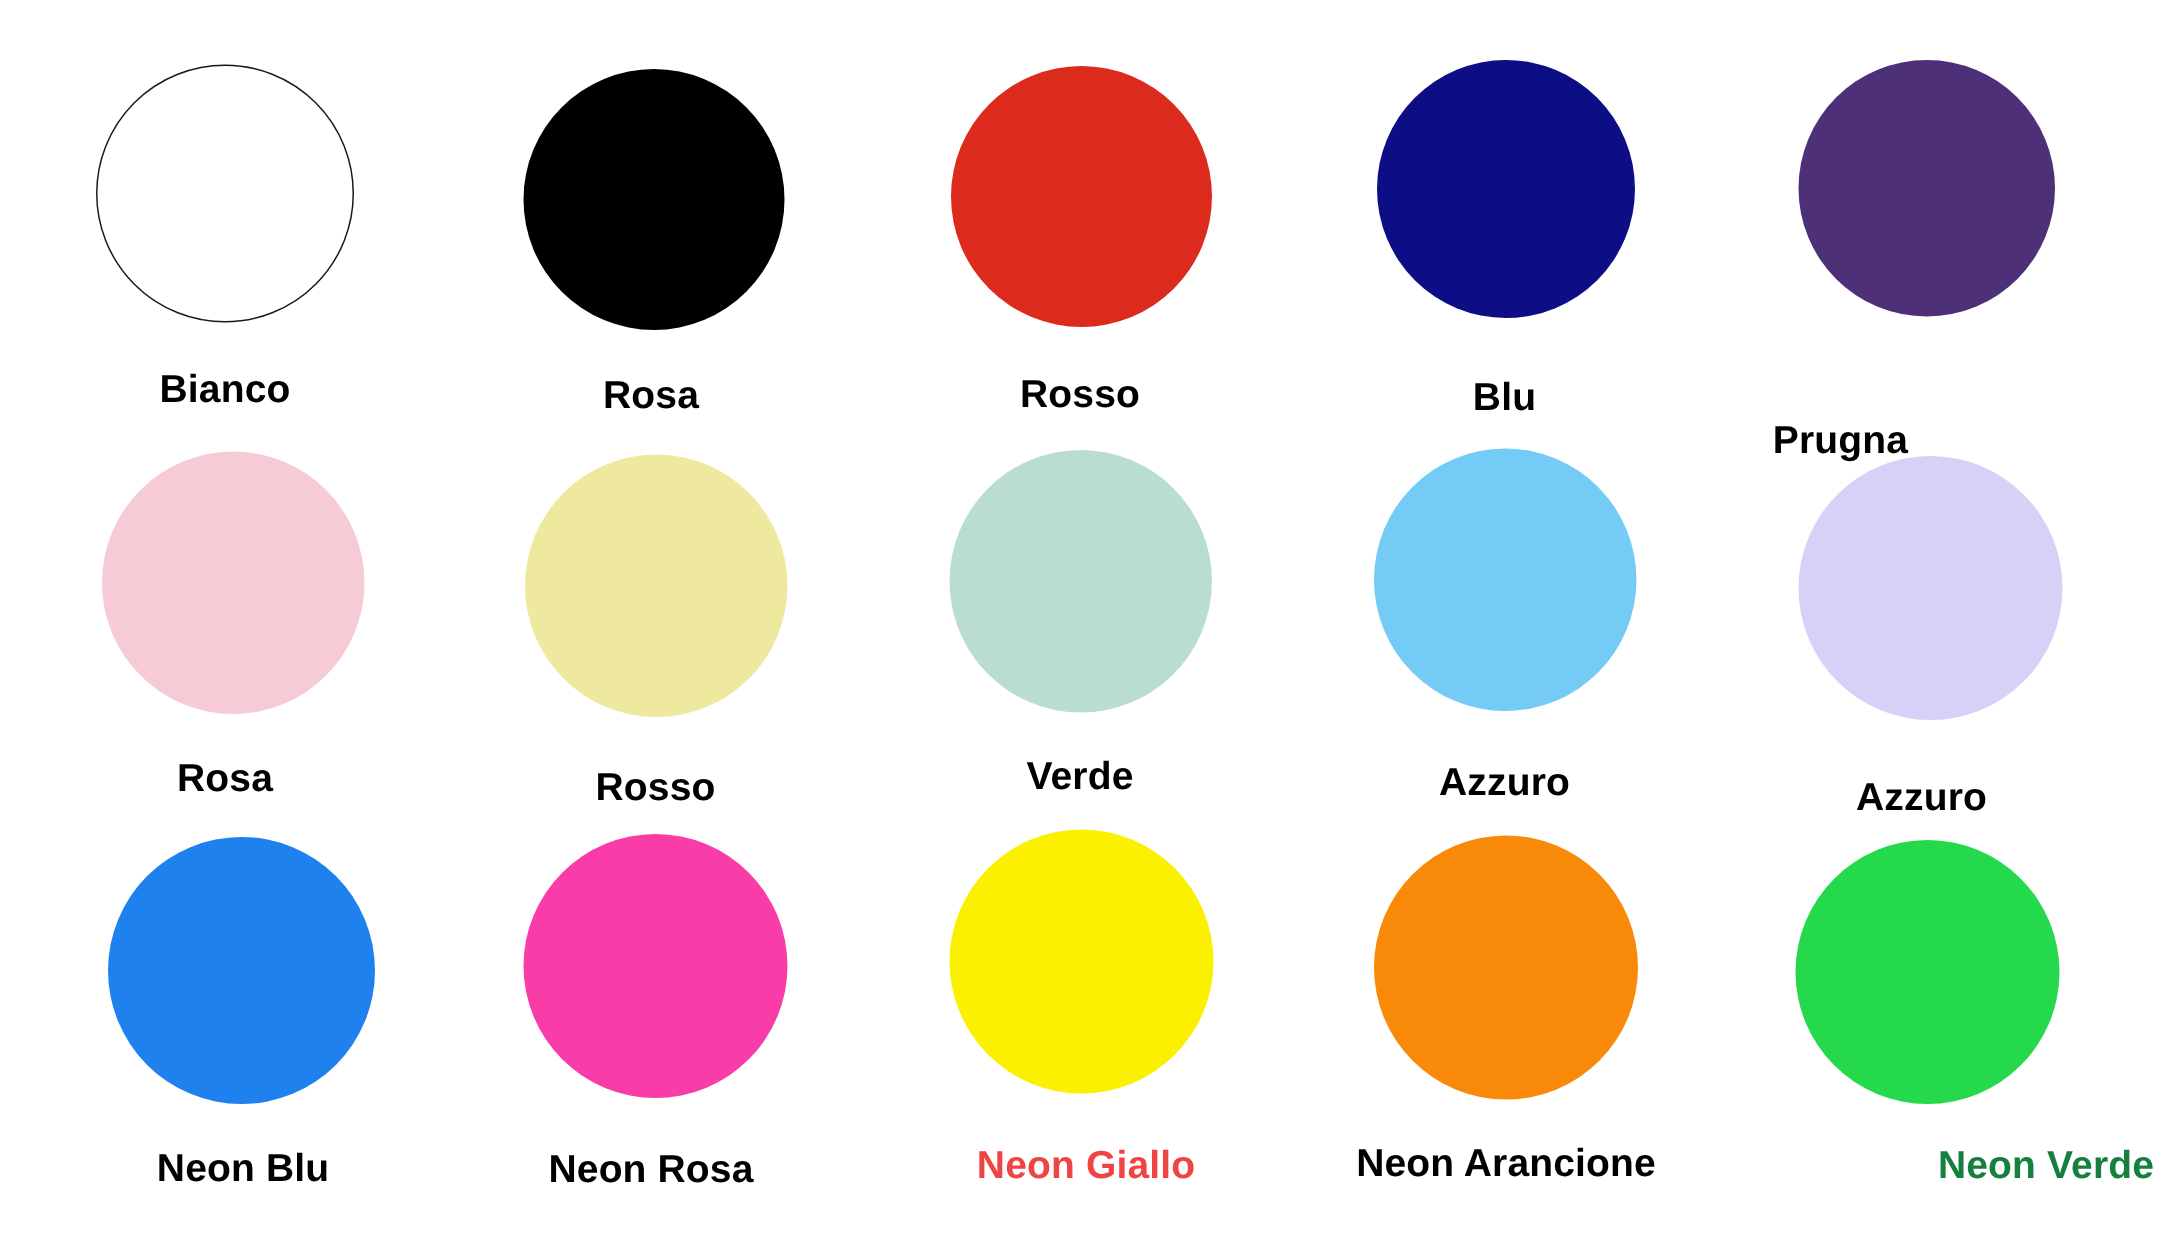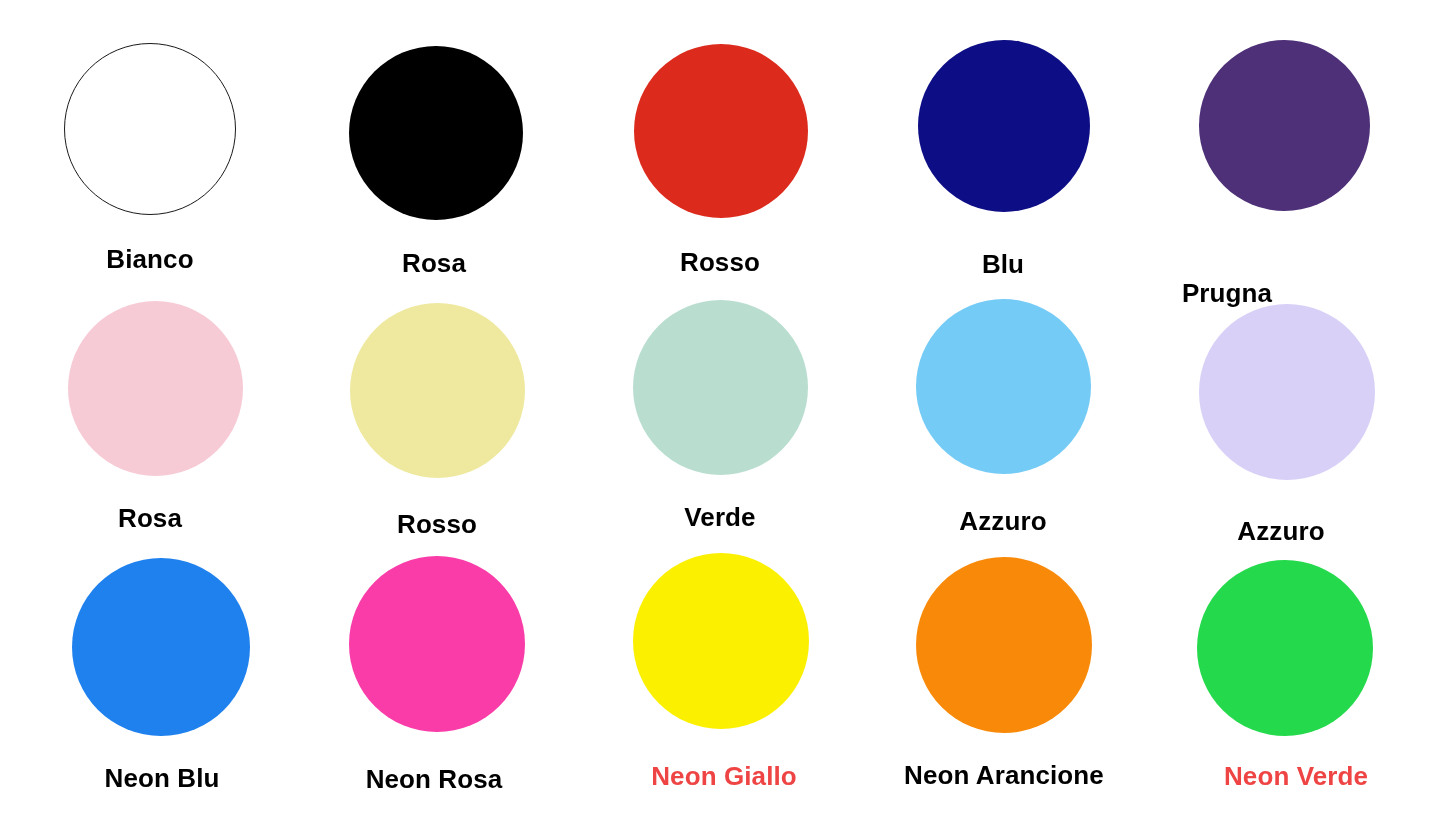--- a/index.html
+++ b/index.html
@@ -95,15 +95,15 @@
     <div class="swatch">
       <div class="swatch-circle" style="left: 633px; top: 553px; width: 176px; height: 176px; background: rgb(251, 240, 0);"></div>
       <div class="swatch-label" style="left: 724px; top: 763px; color: #ef4444;">Neon Giallo</div>
     </div>
     <div class="swatch">
       <div class="swatch-circle" style="left: 916px; top: 557px; width: 176px; height: 176px; background: rgb(249, 138, 9);"></div>
       <div class="swatch-label" style="left: 1004px; top: 762px; color: rgb(0, 0, 0);">Neon Arancione</div>
     </div>
     <div class="swatch">
       <div class="swatch-circle" style="left: 1197px; top: 560px; width: 176px; height: 176px; background: rgb(37, 217, 76);"></div>
-      <div class="swatch-label" style="left: 1296px; top: 763px; color: #ef4444;">Neon Verde</div>
+      <div class="swatch-label" style="left: 1364px; top: 763px; color: #15803d;">Neon Verde</div>
     </div>
   </div>
 
 </body></html>

